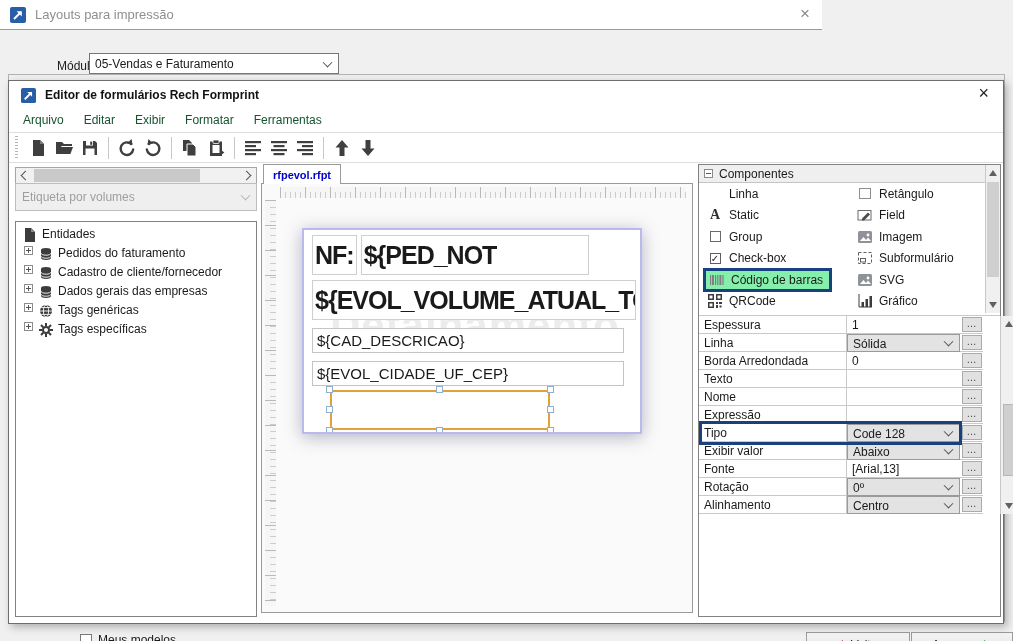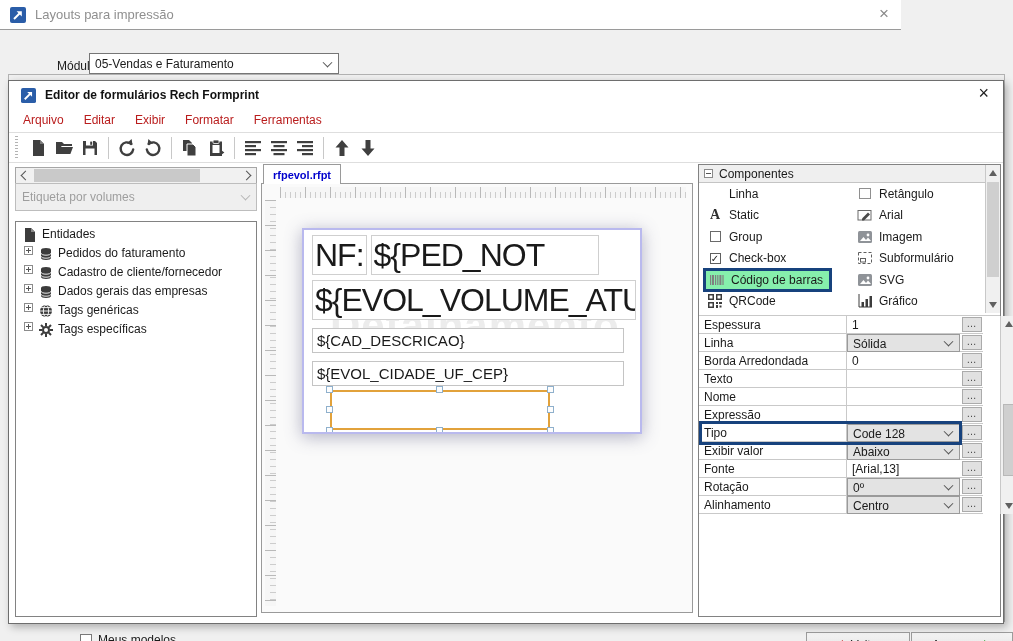--- a/index.html
+++ b/index.html
@@ -1,40 +1,40 @@
 <!DOCTYPE html>
 <html><head>
 <meta charset="utf-8">
 <style>
   html,body{margin:0;padding:0;background:#fff;}
   *{box-sizing:border-box;}
   .screen{position:relative;width:1013px;height:641px;overflow:hidden;
     font-family:"Liberation Sans","DejaVu Sans",sans-serif;font-size:12px;color:#1a1a1a;background:#f0f0f0;}
 
   
-  .otitle{position:absolute;left:0;top:0;width:901px;height:30px;background:#fff;
+  .otitle{position:absolute;left:0;top:0;width:822px;height:30px;background:#fff;
     border-bottom:1px solid #9a9a9a;display:flex;align-items:center;padding-left:10px;}
   .otitle-text{margin-left:9px;font-size:13px;color:#8f8f8f;}
   .oclose{position:absolute;right:12px;top:4px;font-size:17px;color:#8a8a8a;cursor:default;}
 
   .modulo-label{position:absolute;left:57px;top:59px;font-size:12px;color:#1a1a1a;}
   .combo{position:absolute;display:flex;align-items:center;background:#fff;border:1px solid #767676;
     padding:0 22px 0 5px;font-size:12px;}
   .chev{position:absolute;right:7px;top:50%;width:7px;height:7px;border-right:1.6px solid #555;
     border-bottom:1.6px solid #555;transform:translateY(-70%) rotate(45deg);}
   .groupbox{position:absolute;left:8px;top:74px;width:997px;height:548px;border:1px solid #b2b2b2;background:#f0f0f0;}
 
   
   .editor{position:absolute;left:8px;top:80px;width:996px;height:544px;background:#fff;
     border:1px solid #6e6e6e;box-shadow:3px 3px 8px rgba(0,0,0,.28);}
   .etitle{position:absolute;left:0;top:0;width:100%;height:28px;display:flex;align-items:center;padding-left:12px;}
   .etitle-text{margin-left:9px;font-size:12px;font-weight:600;color:#111;}
   .eclose{position:absolute;right:14px;top:2px;font-size:18px;color:#222;}
   .menubar{position:absolute;left:4px;top:28px;height:22px;display:flex;align-items:center;}
-  .mitem{padding:2px 10px;font-size:12px;color:#b91c1c;}
+  .mitem{padding:2px 10px;font-size:12px;color:#14532d;}
   .toolbar{position:absolute;left:0;top:51px;width:100%;height:31px;border-top:1px solid #dedede;
     border-bottom:1px solid #dedede;display:flex;align-items:center;padding-left:4px;}
   .grip{width:3px;height:24px;margin:0 7px 0 2px;
     background-image:repeating-linear-gradient(to bottom,#b3b3b3 0 1px,transparent 1px 3px);}
   .tbtn{width:26px;height:26px;display:flex;align-items:center;justify-content:center;}
   .tsep{width:1px;height:22px;background:#c8c8c8;margin:0 5px;}
 
   
   .hscroll{position:absolute;left:6px;top:86px;width:242px;height:17px;background:#f1f1f1;border:1px solid #a6a6a6;}
   .hs-arrow{position:absolute;top:4px;width:7px;height:7px;border-left:1.6px solid #555;border-bottom:1.6px solid #555;}
@@ -68,21 +68,21 @@
     background-image:repeating-linear-gradient(to bottom,#b9b9b9 0 1px,transparent 1px 25px),
       repeating-linear-gradient(to bottom,#cdcdcd 0 1px,transparent 1px 7px);
     background-size:100% 100%,55% 100%;background-position:top right;background-repeat:no-repeat;}
   .page{position:absolute;left:40px;top:44px;width:340px;height:206px;background:#fff;
     border:2px solid #b9b9ee;box-shadow:0 3px 16px rgba(90,90,130,.45);overflow:hidden;}
   .watermark{position:absolute;left:26px;top:72px;z-index:1;font-size:42px;font-weight:bold;
     color:#ececec;letter-spacing:1px;white-space:nowrap;}
   .bigrow{position:absolute;display:flex;gap:4px;z-index:2;}
   .bigbox{border:1px solid #cfcfcf;background:#fff;height:40px;display:flex;align-items:center;
     overflow:hidden;white-space:nowrap;}
-  .bigtext{font-size:32px;font-weight:normal;letter-spacing:-1px;padding:0 2px;white-space:nowrap;}
+  .bigtext{font-size:25px;font-weight:bold;letter-spacing:-1px;padding:0 2px;white-space:nowrap;}
   .fieldbox{position:absolute;z-index:2;border:1px solid #c4c4c4;background:#fff;height:25px;
     display:flex;align-items:center;padding-left:4px;font-size:15px;color:#1a1a1a;overflow:hidden;white-space:nowrap;}
   .selrect{position:absolute;left:26px;top:160px;width:220px;height:40px;border:2px solid #e2a23b;
     background:#fff;z-index:2;}
   .hdl{position:absolute;width:7px;height:7px;background:#fdfdfd;border:1px solid #8fb0cc;}
 
   
   .rpanel{position:absolute;left:689px;top:83px;width:303px;height:453px;background:#fff;border:1px solid #828282;}
   .compbox{position:absolute;left:0;top:0;width:100%;height:148px;overflow:hidden;}
   .comphead{position:absolute;left:0;top:0;width:100%;height:18px;background:#efefef;
@@ -418,21 +418,21 @@
             <span class="cicon" style="font-family:'Liberation Serif',serif;font-weight:bold;font-size:14px;color:#2f2f2f;">A</span>
             <span>Static</span>
           </div>
           <div class="citem">
             <span class="cicon">
               <svg width="16" height="16" viewBox="0 0 16 16">
                   <rect x="1" y="3.5" width="13" height="9.5" fill="none" stroke="#6a6a6a"></rect>
                   <path d="M5 11.5l6-6 2 2-6 6H5z" fill="#4a4a4a"></path>
                 </svg>
               </span>
-            <span>Arial</span>
+            <span>Field</span>
           </div>
           <div class="citem">
             <span class="cicon">
                 <span style="width:11px;height:11px;border:1.5px solid #6a6a6a;background:#fff;"></span>
               </span>
             <span>Group</span>
           </div>
           <div class="citem">
             <span class="cicon">
               <svg width="16" height="16" viewBox="0 0 16 16">

